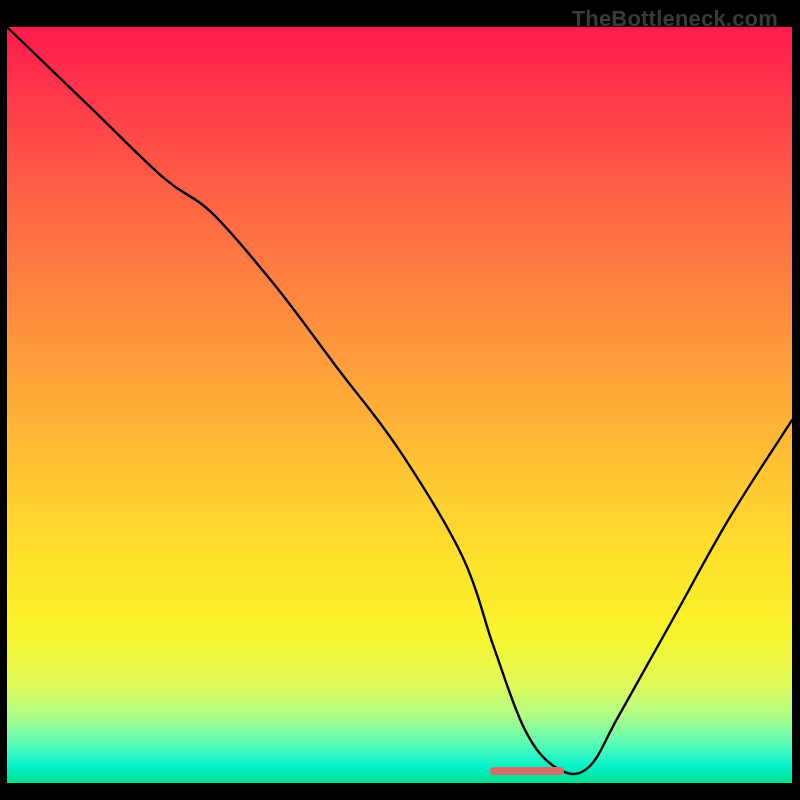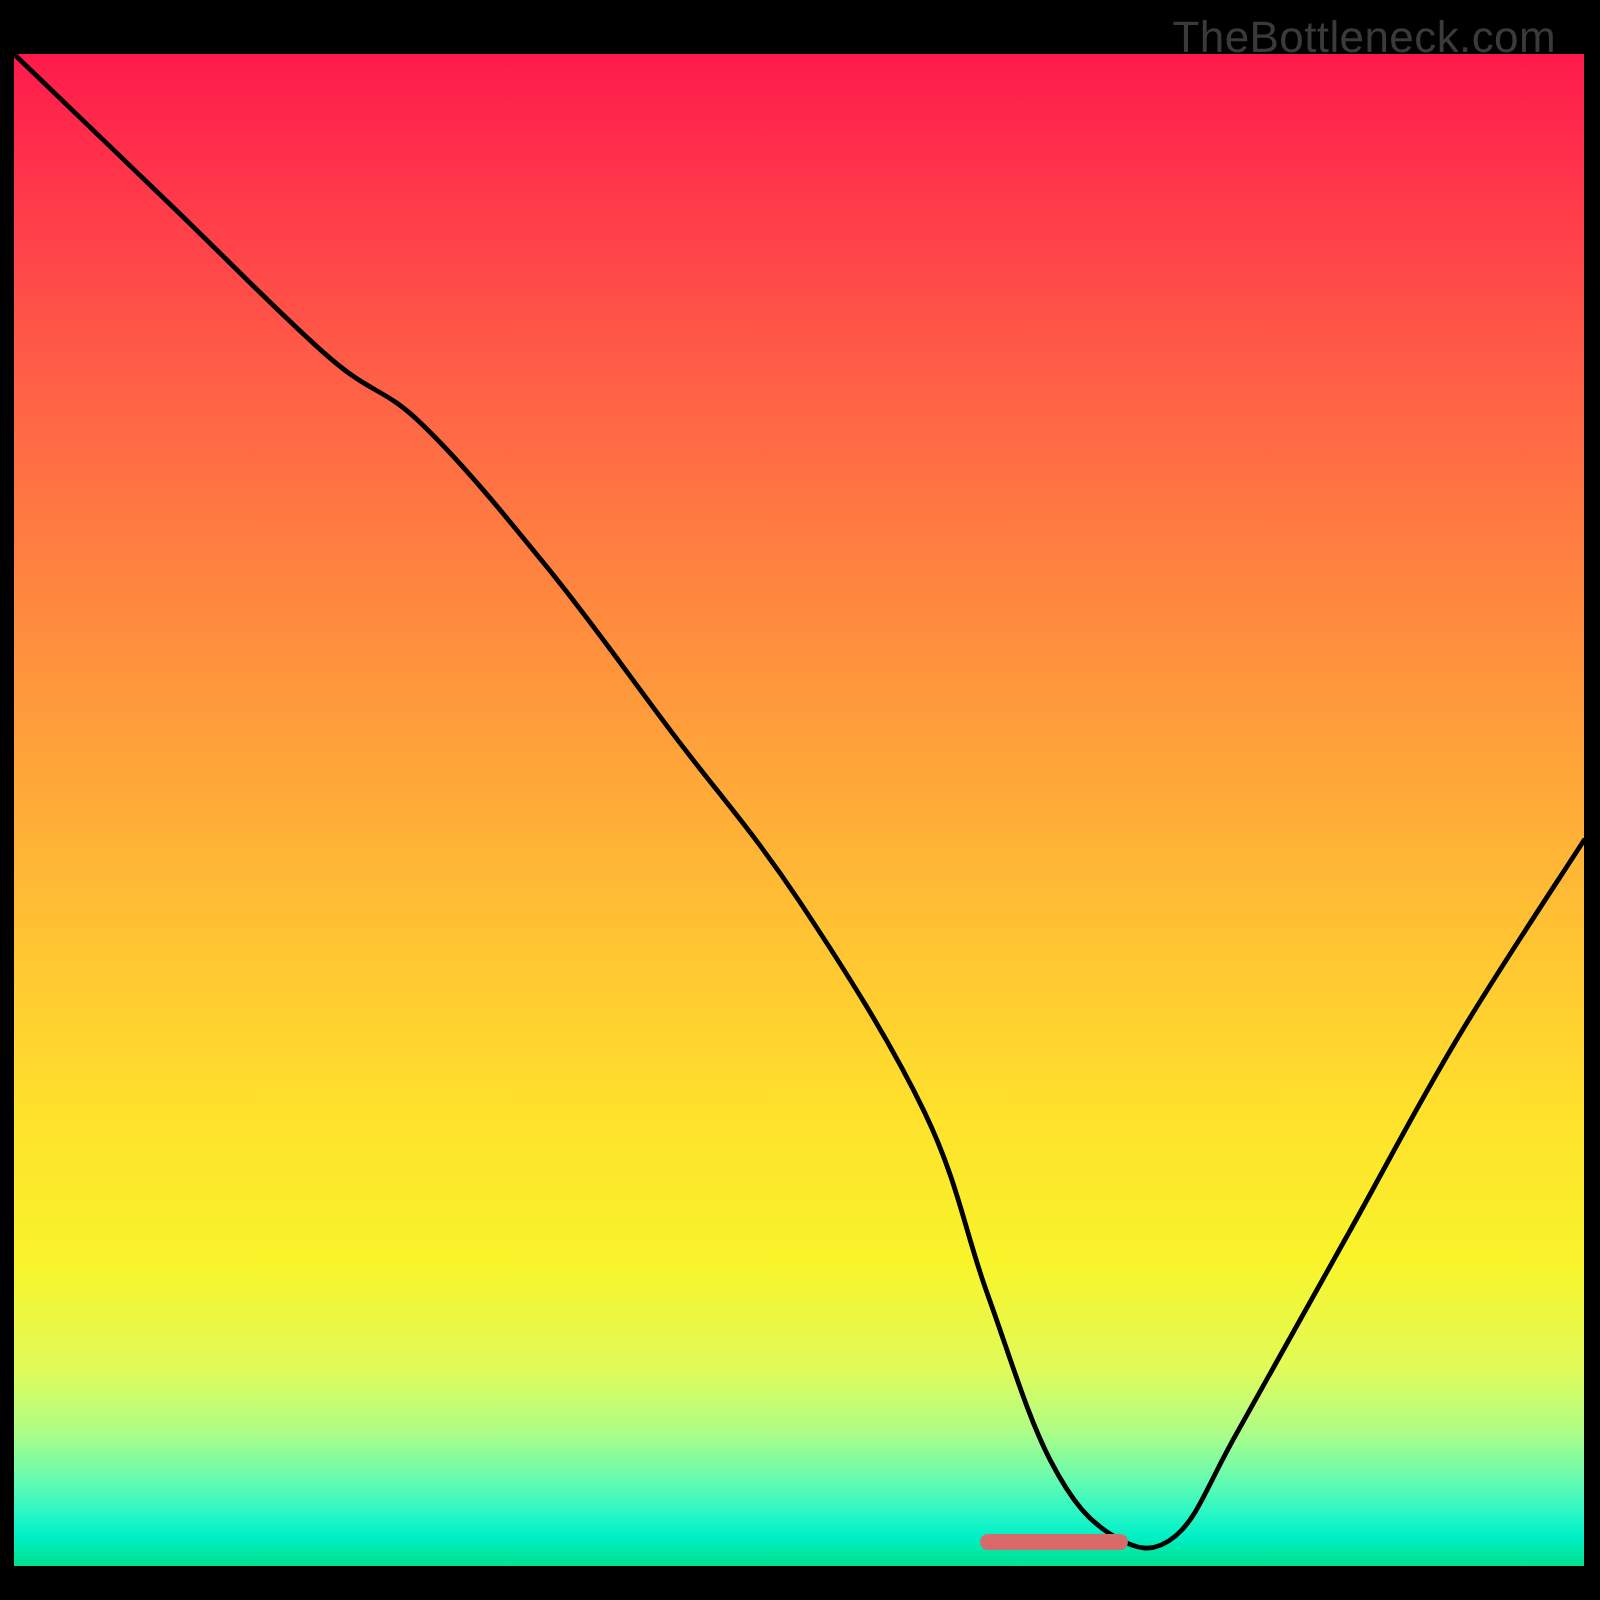--- a/index.html
+++ b/index.html
@@ -10,21 +10,21 @@
     position: relative;
     overflow: hidden;
     font-family: Arial, Helvetica, sans-serif;
   }
   .watermark {
     position: absolute;
     top: 6px;
     right: 22px;
     color: #3a3a3a;
     font-size: 22px;
-    font-weight: 400;
+    font-weight: 700;
     letter-spacing: 0.2px;
     z-index: 5;
     text-align: right;
   }
   .plot-frame {
     position: absolute;
     left: 7px;
     top: 27px;
     width: 785px;
     height: 756px;

